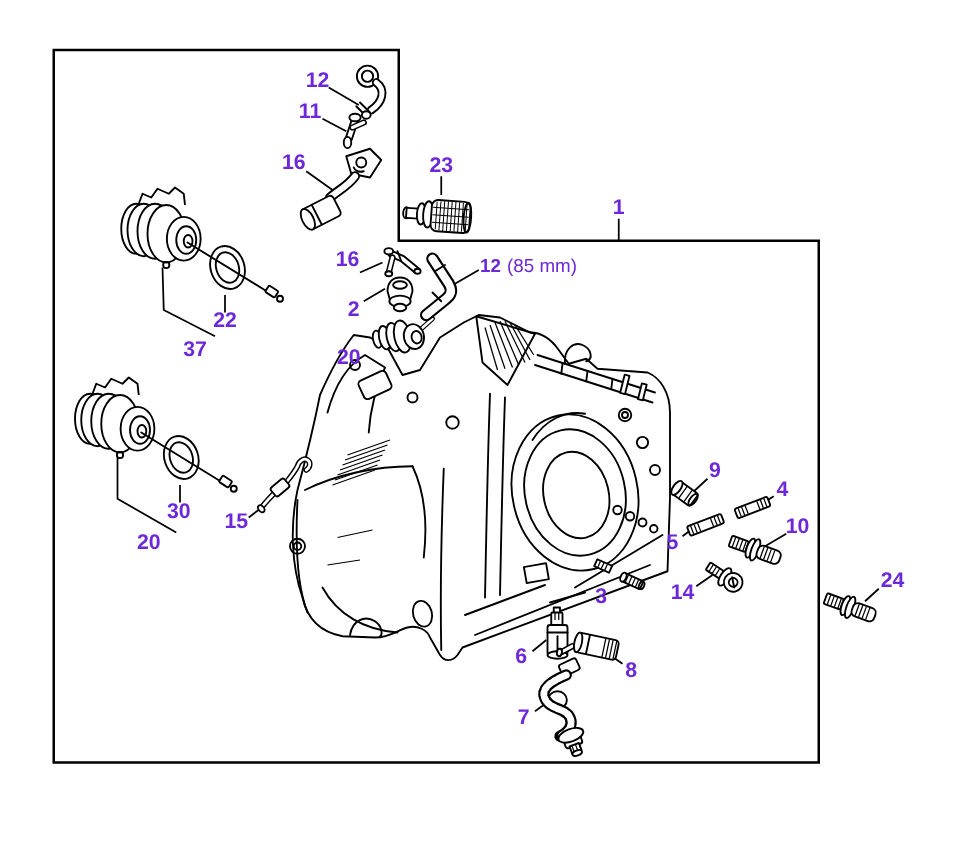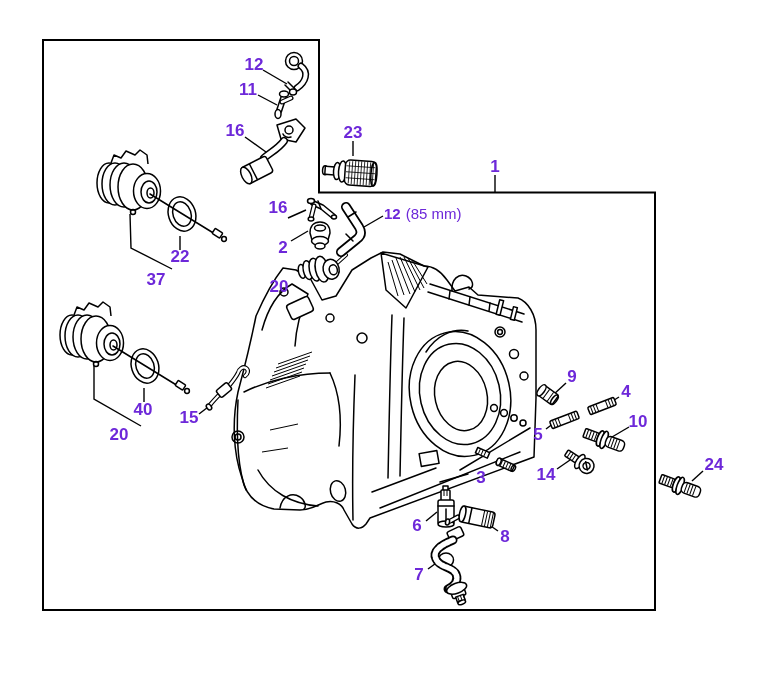--- a/index.html
+++ b/index.html
@@ -414,18 +414,18 @@
   <div class="callout" style="left:254px;top:64px">12</div>
   <div class="callout" style="left:638px;top:421px">10</div>
   <div class="callout" style="left:546px;top:474px">14</div>
   <div class="callout" style="left:189px;top:417px">15</div>
   <div class="callout" style="left:278px;top:207px">16</div>
   <div class="callout c17" style="left:384px;top:213px">
     <span class="bold">12</span><span>(85 mm)</span>
   </div>
   <div class="callout" style="left:279px;top:286px">20</div>
   <div class="callout" style="left:119px;top:434px">20</div>
-  <div class="callout" style="left:143px;top:409px">40</div>
+  <div class="callout" style="left:143px;top:409px">30</div>
   <div class="callout" style="left:156px;top:279px">37</div>
   <div class="callout" style="left:180px;top:256px">22</div>
   <div class="callout" style="left:353px;top:132px">23</div>
   <div class="callout" style="left:714px;top:464px">24</div>
 </div>
 
 </body></html>

